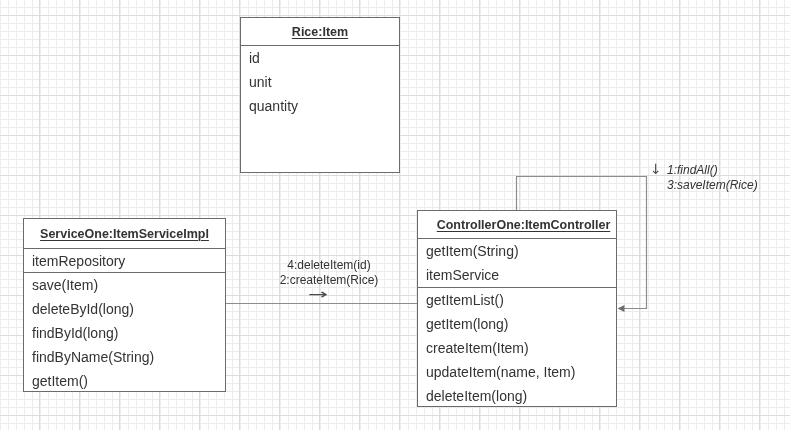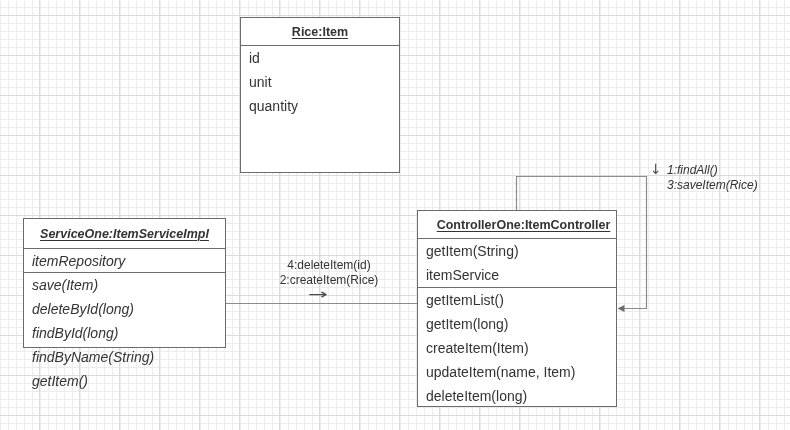--- a/index.html
+++ b/index.html
@@ -98,21 +98,21 @@
     <path class="arrowhead" d="M 617.5 308.5 L 624.5 305 L 624.5 312 Z"></path>
   </svg>
 
   <div class="uml-box" style="left:240px; top:17px; width:160px; height:156px;">
     <div class="uml-title" style="height:28px;">Rice:Item</div>
     <div class="uml-row">id</div>
     <div class="uml-row">unit</div>
     <div class="uml-row">quantity</div>
   </div>
 
-  <div class="uml-box" style="left:23px; top:218px; width:203px; height:130px;font-style:italic;">
+  <div class="uml-box" style="left:23px; top:218px; width:203px; height:174px;">
     <div class="uml-title" style="height:30px;">ServiceOne:ItemServiceImpl</div>
     <div class="uml-row field">itemRepository</div>
     <div class="uml-row">save(Item)</div>
     <div class="uml-row">deleteById(long)</div>
     <div class="uml-row">findById(long)</div>
     <div class="uml-row">findByName(String)</div>
     <div class="uml-row">getItem()</div>
   </div>
 
   <div class="uml-box" style="left:417px; top:210px; width:200px; height:197px;">

